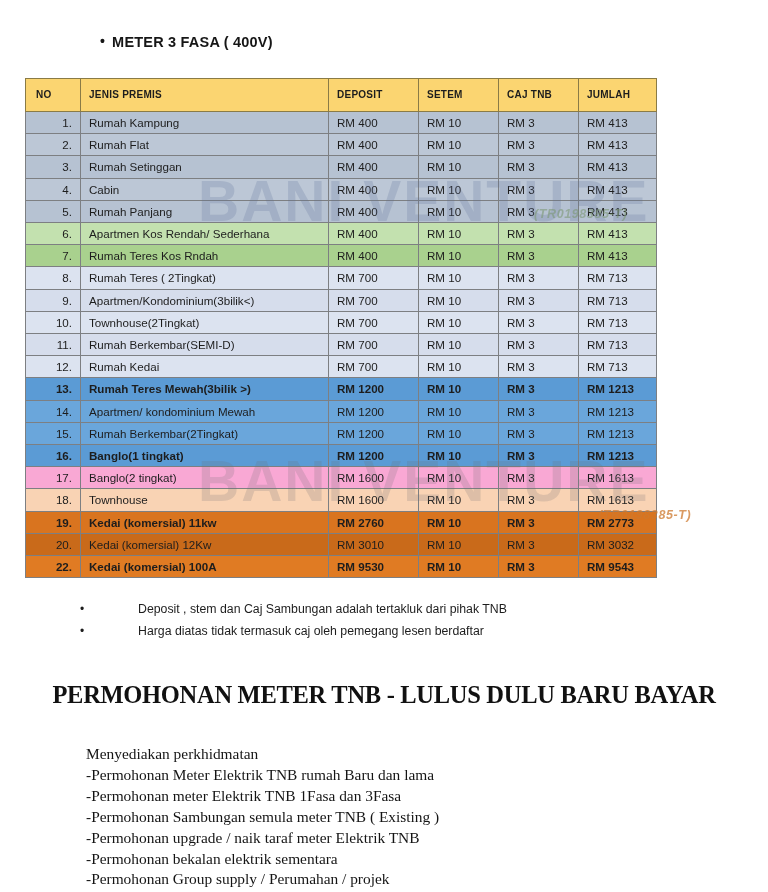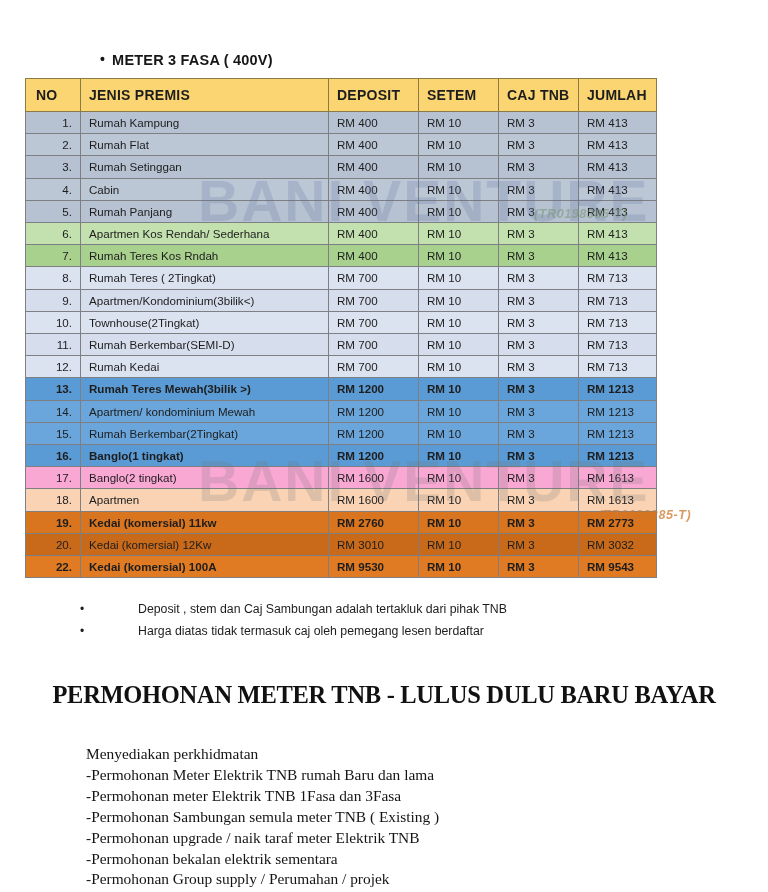--- a/index.html
+++ b/index.html
@@ -13,21 +13,21 @@
     position: relative;
     overflow: hidden;
     font-family: "Liberation Sans", sans-serif;
     color: #1a1a1a;
   }
 
   
   .title-line {
     position: absolute;
     left: 100px;
-    top: 51px;
+    top: 33px;
     font-size: 14.5px;
     font-weight: bold;
     letter-spacing: 0.2px;
     color: #161616;
     white-space: nowrap;
   }
   .title-line .bullet-dot {
     display: inline-block;
     margin-right: 7px;
     font-size: 14px;
@@ -53,21 +53,21 @@
     padding: 0 8px;
     height: 21.2px;
     line-height: 21.2px;
     white-space: nowrap;
     overflow: hidden;
     color: #1d1d1d;
   }
   table.rates thead th {
     background: #fbd571;
     font-weight: bold;
-    font-size: 14px;
+    font-size: 10px;
     height: 32px;
     line-height: 32px;
     letter-spacing: 0.25px;
     border-color: #8a7b46;
     text-align: left;
   }
   table.rates thead th.c-no { text-align: left; padding-left: 10px; }
 
   col.w-no     { width: 55px;  }
   col.w-jenis  { width: 248px; }
@@ -344,21 +344,21 @@
         <tr class="band-peach">
           <td class="c-no">17.</td>
           <td class="c-jenis">Banglo(2 tingkat)</td>
           <td class="c-num">RM 1600</td>
           <td class="c-num">RM 10</td>
           <td class="c-num">RM 3</td>
           <td class="c-num">RM 1613</td>
         </tr>
         <tr class="band-peach2">
           <td class="c-no">18.</td>
-          <td class="c-jenis">Apartmen</td>
+          <td class="c-jenis">Townhouse</td>
           <td class="c-num">RM 1600</td>
           <td class="c-num">RM 10</td>
           <td class="c-num">RM 3</td>
           <td class="c-num">RM 1613</td>
         </tr>
         <tr class="band-orange">
           <td class="c-no">19.</td>
           <td class="c-jenis">Kedai (komersial)  11kw</td>
           <td class="c-num">RM 2760</td>
           <td class="c-num">RM 10</td>

